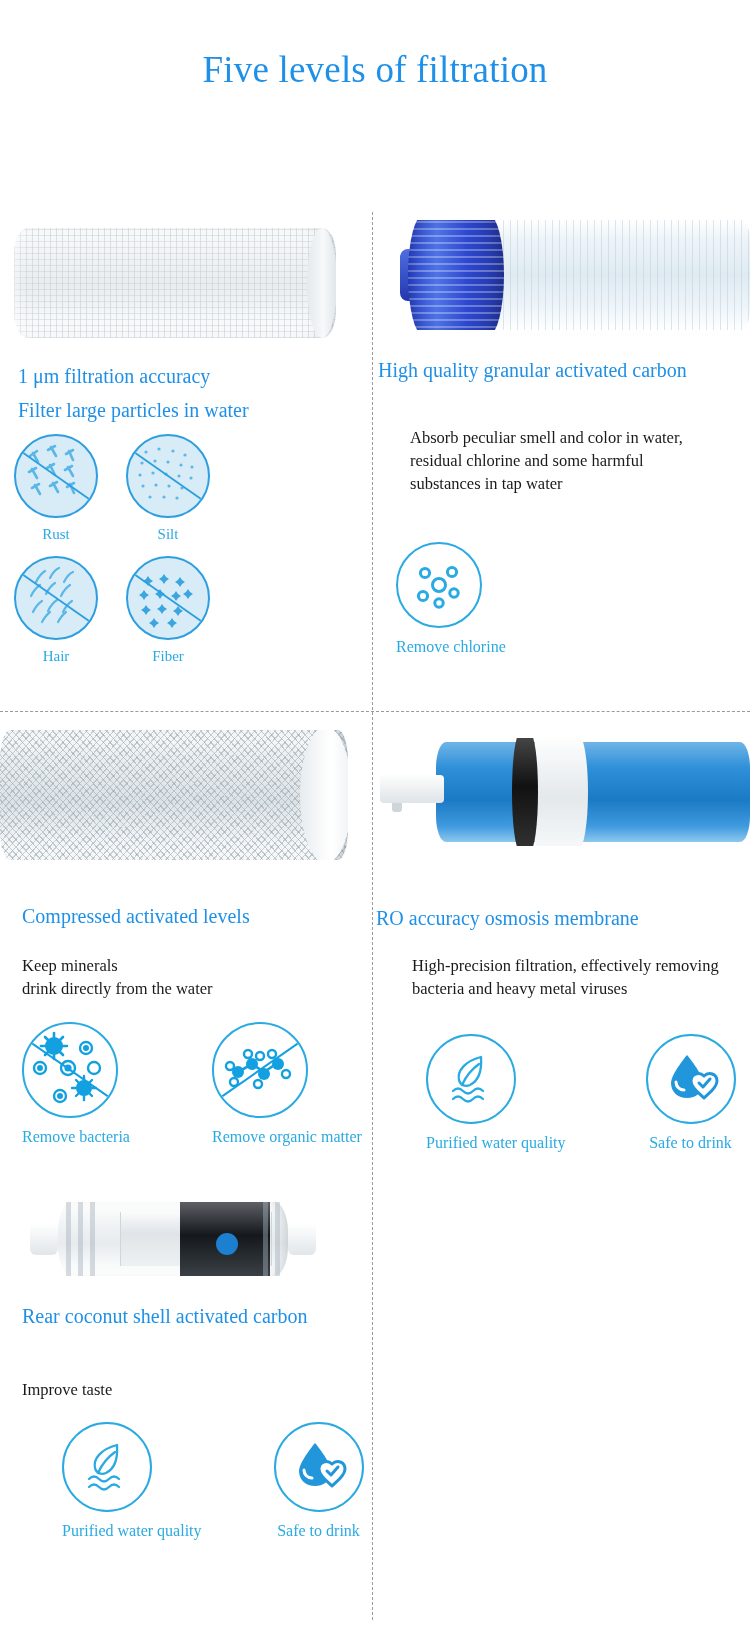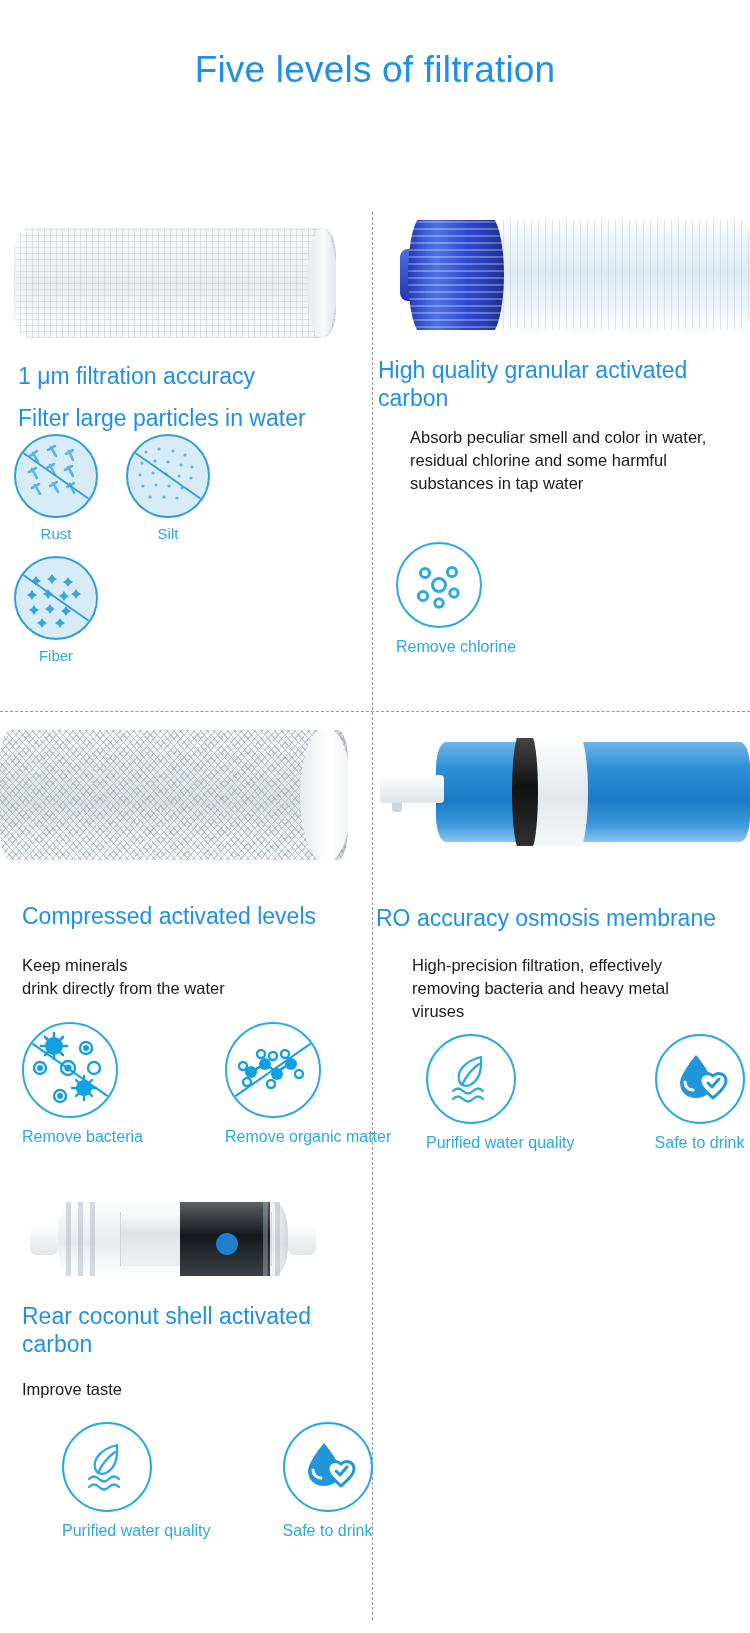--- a/index.html
+++ b/index.html
@@ -1,30 +1,30 @@
 <!DOCTYPE html>
 <html><head>
 <meta charset="utf-8">
 <style>
   html,body{margin:0;padding:0;background:#fff;}
   body{width:750px;height:1633px;position:relative;font-family:"Liberation Sans",sans-serif;overflow:hidden;}
 
-  .page{position:relative;width:750px;height:1633px;background:#fff;}
+  .page{position:relative;width:750px;height:1633px;background:#fff;font-family:Liberation Serif, serif;}
 
   
   .title{position:absolute;left:0;top:34px;width:750px;text-align:center;}
   .title div{color:#1e90e8;font-size:37px;line-height:72px;font-weight:400;letter-spacing:.2px;}
 
   
   .vdiv{position:absolute;left:372px;top:212px;width:0;height:1408px;border-left:1.5px dashed #9a9a9a;}
   .hdiv{position:absolute;left:0;top:711px;width:750px;height:0;border-top:1.5px dashed #9a9a9a;}
 
   
   .cell{position:absolute;}
-  .head{color:#1e90e8;font-size:23px;line-height:28px;}
+  .head{color:#1e90e8;font-size:20px;line-height:28px;}
   .body{color:#1a1a1a;font-size:16.5px;line-height:23px;}
 
   
   .photo{position:absolute;overflow:hidden;}
 
   
   .pp-filter{background:
       repeating-linear-gradient(90deg,rgba(195,205,210,.55) 0 1px,rgba(255,255,255,0) 1px 6px),
       repeating-linear-gradient(0deg,rgba(195,205,210,.45) 0 1px,rgba(255,255,255,0) 1px 6px),
       linear-gradient(180deg,#fdfdfd 0%,#f3f5f6 18%,#e9edf0 52%,#f6f8f9 82%,#fcfdfd 100%);
@@ -100,21 +100,21 @@
   <div class="hdiv"></div>
 
   <div class="cell" style="left:0;top:216px;width:372px;">
 
     <div class="photo" style="left:14px;top:12px;width:322px;height:110px;">
       <div class="pp-filter" style="position:absolute;inset:0;"></div>
       <div class="pp-cap"></div>
     </div>
 
     <div class="head" style="position:absolute;left:18px;top:146px;width:340px;">1 μm filtration accuracy</div>
-    <div class="head" style="position:absolute;left:18px;top:188px;width:340px;">Filter large particles in water</div>
+    <div class="head" style="position:absolute;left:18px;top:180px;width:340px;">Filter large particles in water</div>
 
     <div style="position:absolute;left:14px;top:218px;display:flex;gap:28px;">
       <div class="ico-item">
         <div class="circ-fill" style="width:80px;height:80px;">
           <svg width="76" height="76" viewBox="0 0 76 76" style="position:absolute;left:0;top:0;">
             <g stroke="#5bb7e8" stroke-width="2.6" stroke-linecap="round">
               <path d="M14 20 l7 -5"></path>
                 <path d="M17 17 l5 9"></path>
               <path d="M32 14 l7 -4"></path>
                 <path d="M35 11 l5 9"></path>
@@ -167,20 +167,41 @@
             </g>
           </svg>
           <span class="slash"></span>
         </div>
         <div class="ico-cap">Silt</div>
       </div>
 
     </div>
 
     <div style="position:absolute;left:14px;top:340px;display:flex;gap:28px;">
+      <div class="ico-item">
+        <div class="circ-fill" style="width:80px;height:80px;">
+          <svg width="76" height="76" viewBox="0 0 76 76" style="position:absolute;left:0;top:0;">
+            <g stroke="#5bb7e8" stroke-width="2.2" fill="none" stroke-linecap="round">
+              <path d="M20 24 q4 -8 9 -11"></path>
+                <path d="M34 20 q4 -8 9 -10"></path>
+                <path d="M48 24 q4 -8 9 -10"></path>
+              <path d="M15 38 q4 -8 9 -11"></path>
+                <path d="M30 36 q4 -8 9 -11"></path>
+                <path d="M45 38 q4 -8 9 -11"></path>
+              <path d="M17 54 q4 -8 9 -11"></path>
+                <path d="M32 53 q4 -8 9 -11"></path>
+                <path d="M47 54 q4 -8 9 -11"></path>
+              <path d="M26 64 q4 -7 8 -10"></path>
+                <path d="M42 64 q4 -7 8 -10"></path>
+            </g>
+          </svg>
+          <span class="slash"></span>
+        </div>
+        <div class="ico-cap">Hair</div>
+      </div>
 
       <div class="ico-item">
         <div class="circ-fill" style="width:80px;height:80px;">
           <svg width="76" height="76" viewBox="0 0 76 76" style="position:absolute;left:0;top:0;">
             <g fill="#3aa5e0">
               <g id="fl">
                   <path d="M0 -5 L2 -2 L5 0 L2 2 L0 5 L-2 2 L-5 0 L-2 -2 Z"></path>
                 </g>
             </g>
             <g fill="#3aa5e0">

